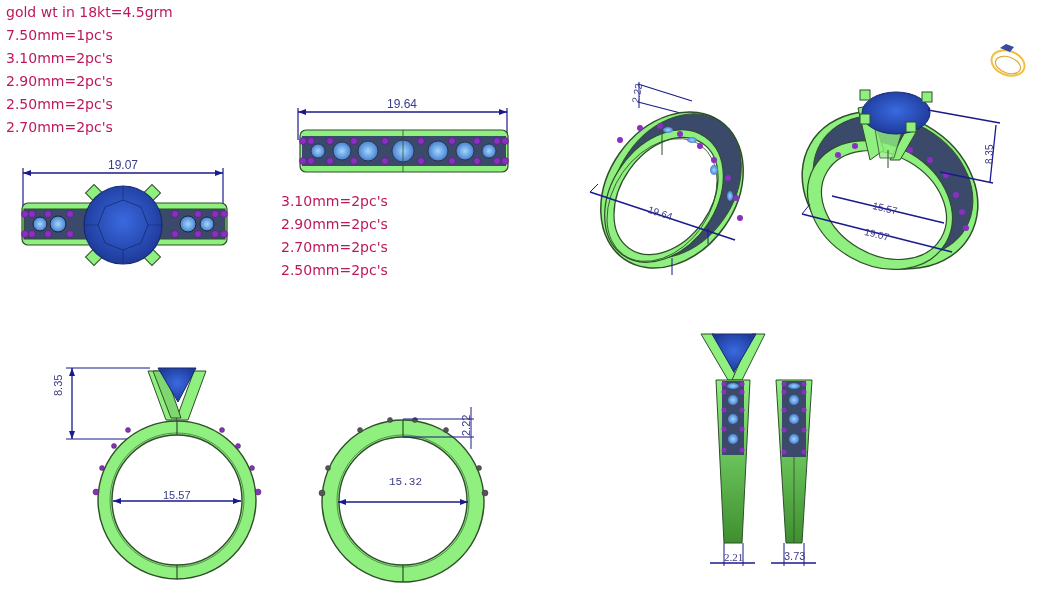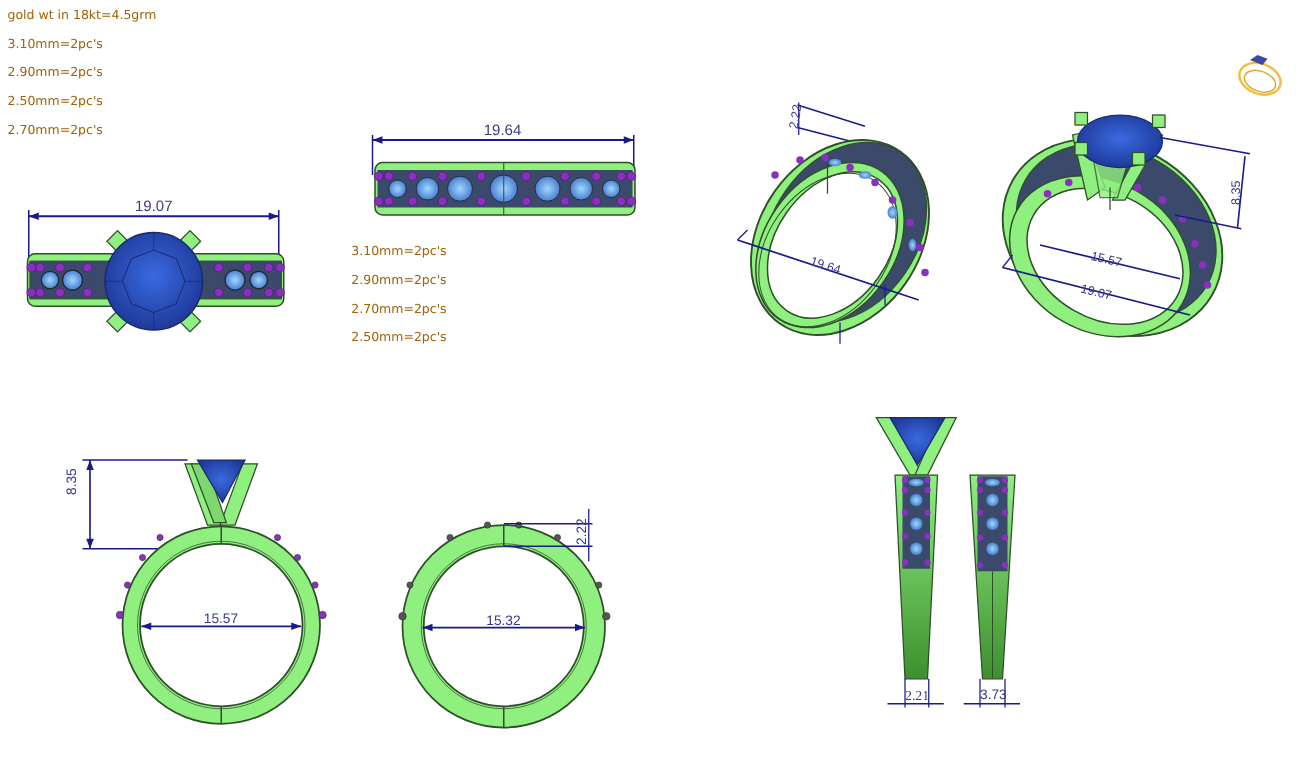--- a/index.html
+++ b/index.html
@@ -1,26 +1,27 @@
 <!DOCTYPE html>
 <html><head>
 <meta charset="utf-8">
 <style>
   html, body { margin: 0; padding: 0; background: #ffffff; }
   body { width: 1047px; height: 615px; position: relative; overflow: hidden; font-family: "Liberation Sans", sans-serif; }
-  .spec { position: absolute; font-family: "DejaVu Sans", sans-serif; font-size: 10px; color: #a16207; line-height: 23px; }
+  .spec { position: absolute; font-family: "DejaVu Sans", sans-serif; font-size: 14px; color: #be185d; line-height: 23px; }
   .spec div { white-space: nowrap; }
   .dimlbl { position: absolute; font-family: "Liberation Sans", sans-serif; font-size: 11px; color: #3a3a8a; white-space: nowrap; }
   svg { position: absolute; left: 0; top: 0; }
 </style>
 </head>
 <body>
 
 <div class="spec" style="left:6px; top:1px;">
   <div>gold wt in 18kt=4.5grm</div>
+  <div>7.50mm=1pc's</div>
   <div>3.10mm=2pc's</div>
   <div>2.90mm=2pc's</div>
   <div>2.50mm=2pc's</div>
   <div>2.70mm=2pc's</div>
 </div>
 
 <div class="spec" style="left:281px; top:190px;">
   <div>3.10mm=2pc's</div>
   <div>2.90mm=2pc's</div>
   <div>2.70mm=2pc's</div>
@@ -309,21 +310,21 @@
     <line x1="784" y1="543" x2="784" y2="566" stroke="#1a1a8c" stroke-width="1"></line>
     <line x1="804" y1="543" x2="804" y2="566" stroke="#1a1a8c" stroke-width="1"></line>
     <line x1="771" y1="563" x2="816" y2="563" stroke="#1a1a8c" stroke-width="1.3"></line>
   </g>
 </svg>
 
 <div class="dimlbl" style="left:108px; top:158px; font-size:12px;">19.07</div>
 <div class="dimlbl" style="left:387px; top:97px; font-size:12px;">19.64</div>
 <div class="dimlbl" style="left:52px; top:396px; transform:rotate(-90deg); transform-origin:left top;">8.35</div>
 <div class="dimlbl" style="left:163px; top:489px;">15.57</div>
-<div class="dimlbl" style="left:389px; top:491px;">15.32</div>
+<div class="dimlbl" style="left:389px; top:476px;font-family:Liberation Mono, monospace;">15.32</div>
 <div class="dimlbl" style="left:460px; top:436px; transform:rotate(-90deg); transform-origin:left top;">2.22</div>
 <div class="dimlbl" style="left:724px; top:551px;font-family:Liberation Serif, serif;">2.21</div>
 <div class="dimlbl" style="left:784px; top:550px;">3.73</div>
 <div class="dimlbl" style="left:630px; top:102px; transform:rotate(-80deg); transform-origin:left top; font-size:10px;">2.22</div>
 <div class="dimlbl" style="left:650px; top:204px; transform:rotate(18deg); transform-origin:left top; font-size:10px;">19.64</div>
 <div class="dimlbl" style="left:984px; top:164px; transform:rotate(-90deg); transform-origin:left top; font-size:10px;">8.35</div>
 <div class="dimlbl" style="left:874px; top:200px; transform:rotate(13deg); transform-origin:left top; font-size:10px;">15.57</div>
 <div class="dimlbl" style="left:866px; top:226px; transform:rotate(14deg); transform-origin:left top; font-size:10px;">19.07</div>
 
 </body></html>

